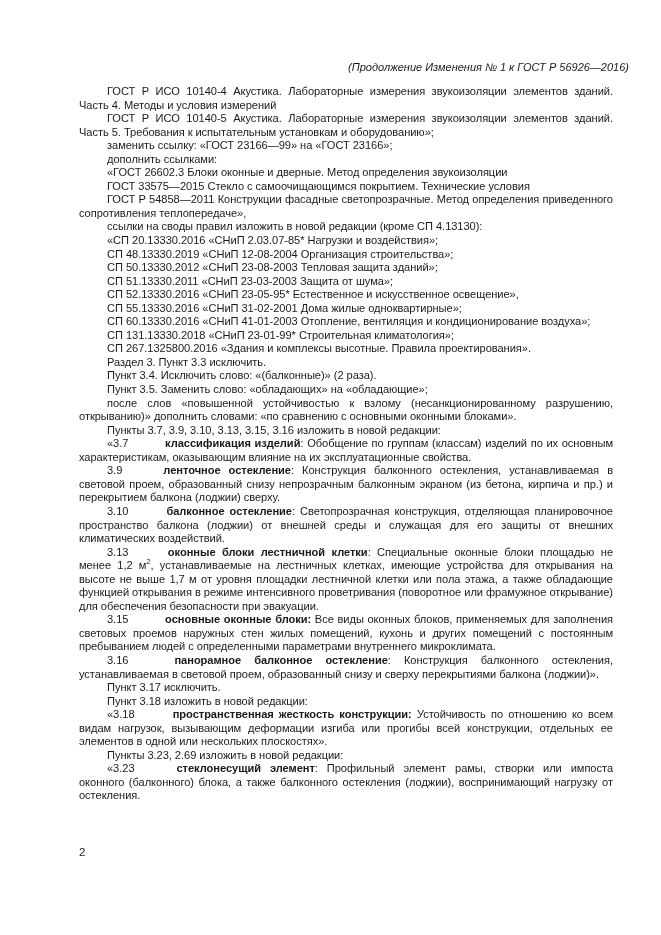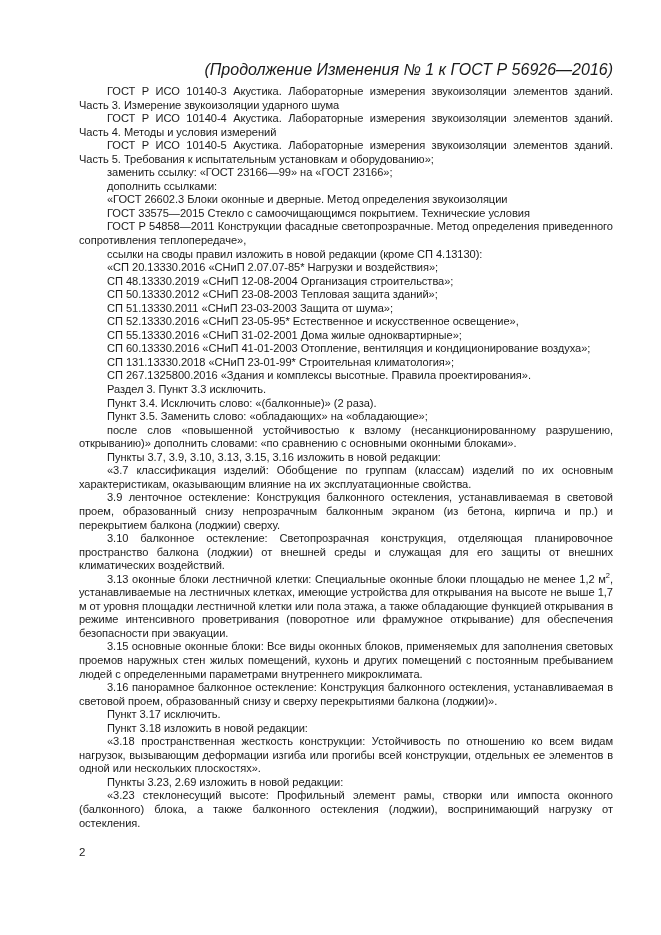--- a/index.html
+++ b/index.html
@@ -1,41 +1,40 @@
 <!DOCTYPE html>
 <html><head>
 <meta charset="utf-8">
 <style>
   html, body { margin: 0; padding: 0; background: #ffffff; }
   body { width: 661px; height: 935px; position: relative; overflow: hidden;
          font-family: "Liberation Sans", sans-serif; color: #1a1a1a; }
-  .hdr { position: absolute; right: 48px; top: 61px; font-size: 16px; font-style: italic; white-space: nowrap; }
+  .hdr { position: absolute; right: 32px; top: 61px; font-size: 11px; font-style: italic; white-space: nowrap; }
   .body { position: absolute; left: 79px; top: 85px; width: 534px; font-size: 11.1px; line-height: 13.55px; }
   .body p { margin: 0; text-indent: 28px; text-align: justify; letter-spacing: -0.05px; }
   .body p.nj { text-align: left; }
-  .body b { font-weight: normal; }
+  .body b { font-weight: bold; margin-left: 33px; }
   sup { font-size: 7.5px; line-height: 0; vertical-align: super; }
   .pagenum { position: absolute; left: 79px; top: 846px; font-size: 11.5px; }
 </style>
 </head>
 <body>
 
 <div class="hdr">(Продолжение Изменения № 1 к ГОСТ Р 56926—2016)</div>
 
 <div class="body">
-  <p>ГОСТ Р ИСО 10140-3 Акустика. Лабораторные измерения звукоизоляции элементов зданий. Часть 3. Измерение звукоизоляции ударного шума</p>
   <p>ГОСТ Р ИСО 10140-4 Акустика. Лабораторные измерения звукоизоляции элементов зданий. Часть 4. Методы и условия измерений</p>
   <p>ГОСТ Р ИСО 10140-5 Акустика. Лабораторные измерения звукоизоляции элементов зданий. Часть 5. Требования к испытательным установкам и оборудованию»;</p>
   <p class="nj">заменить ссылку: «ГОСТ 23166—99» на «ГОСТ 23166»;</p>
   <p class="nj">дополнить ссылками:</p>
   <p class="nj">«ГОСТ 26602.3 Блоки оконные и дверные. Метод определения звукоизоляции</p>
   <p class="nj">ГОСТ 33575—2015 Стекло с самоочищающимся покрытием. Технические условия</p>
   <p>ГОСТ Р 54858—2011 Конструкции фасадные светопрозрачные. Метод определения приведенного сопротивления теплопередаче»,</p>
   <p class="nj">ссылки на своды правил изложить в новой редакции (кроме СП 4.13130):</p>
-  <p class="nj">«СП 20.13330.2016 «СНиП 2.07.07-85* Нагрузки и воздействия»;</p>
+  <p class="nj">«СП 20.13330.2016 «СНиП 2.03.07-85* Нагрузки и воздействия»;</p>
   <p class="nj">СП 48.13330.2019 «СНиП 12-08-2004 Организация строительства»;</p>
   <p class="nj">СП 50.13330.2012 «СНиП 23-08-2003 Тепловая защита зданий»;</p>
   <p class="nj">СП 51.13330.2011 «СНиП 23-03-2003 Защита от шума»;</p>
   <p class="nj">СП 52.13330.2016 «СНиП 23-05-95* Естественное и искусственное освещение»,</p>
   <p class="nj">СП 55.13330.2016 «СНиП 31-02-2001 Дома жилые одноквартирные»;</p>
   <p class="nj">СП 60.13330.2016 «СНиП 41-01-2003 Отопление, вентиляция и кондиционирование воздуха»;</p>
   <p class="nj">СП 131.13330.2018 «СНиП 23-01-99* Строительная климатология»;</p>
   <p class="nj">СП 267.1325800.2016 «Здания и комплексы высотные. Правила проектирования».</p>
   <p class="nj">Раздел 3. Пункт 3.3 исключить.</p>
   <p class="nj">Пункт 3.4. Исключить слово: «(балконные)» (2 раза).</p>
@@ -50,16 +49,16 @@
   <p><span>3.15 </span><b>основные оконные блоки:</b><span> Все виды оконных блоков, применяемых для заполнения световых проемов наружных стен жилых помещений, кухонь и других помещений с постоянным пребыванием людей с определенными параметрами внутреннего микроклимата.</span></p>
   <p><span>3.16 </span><b>панорамное балконное остекление</b><span>: Конструкция балконного остекления, устанавливаемая в световой проем, образованный снизу и сверху перекрытиями балкона (лоджии)».</span></p>
 
   <p class="nj">Пункт 3.17 исключить.</p>
   <p class="nj">Пункт 3.18 изложить в новой редакции:</p>
 
   <p><span>«3.18 </span><b>пространственная жесткость конструкции:</b><span> Устойчивость по отношению ко всем видам нагрузок, вызывающим деформации изгиба или прогибы всей конструкции, отдельных ее элементов в одной или нескольких плоскостях».</span></p>
 
   <p class="nj">Пункты 3.23, 2.69 изложить в новой редакции:</p>
 
-  <p><span>«3.23 </span><b>стеклонесущий высоте</b><span>: Профильный элемент рамы, створки или импоста оконного (балконного) блока, а также балконного остекления (лоджии), воспринимающий нагрузку от остекления.</span></p>
+  <p><span>«3.23 </span><b>стеклонесущий элемент</b><span>: Профильный элемент рамы, створки или импоста оконного (балконного) блока, а также балконного остекления (лоджии), воспринимающий нагрузку от остекления.</span></p>
 </div>
 
 <div class="pagenum">2</div>
 
 </body></html>

